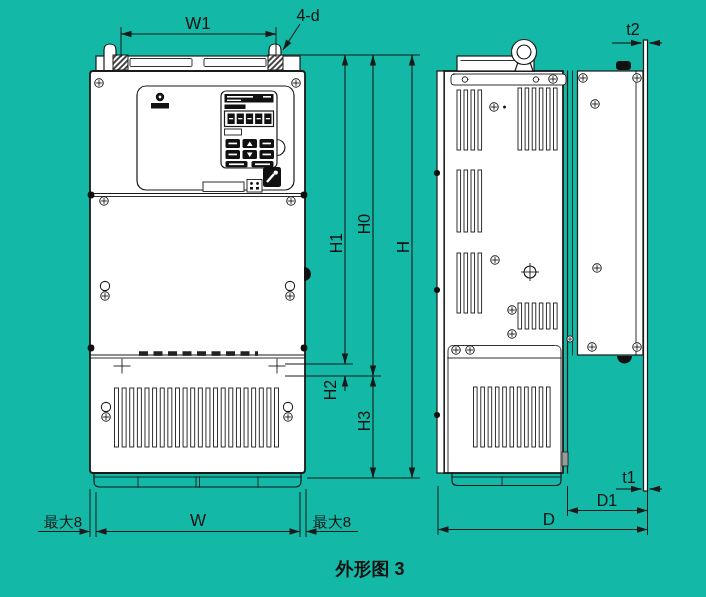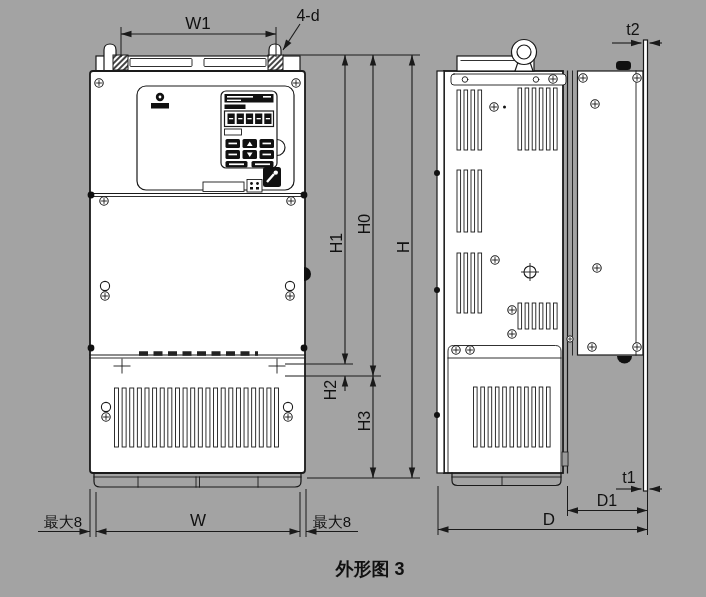--- a/index.html
+++ b/index.html
@@ -1,16 +1,16 @@
 <!DOCTYPE html>
 <html><head>
 <meta charset="utf-8">
 <style>
   html,body{margin:0;padding:0;background:#fff;}
-  .page{position:relative;width:706px;height:597px;background:#a3a3a3;overflow:hidden;}
+  .page{position:relative;width:706px;height:597px;background:#14b8a6;overflow:hidden;}
   svg{display:block;}
   .ln{stroke:#1a1a1a;fill:none;stroke-width:1.2;stroke-linecap:square;}
   .thin{stroke-width:0.9;}
   .thick{stroke-width:1.8;}
   .w{fill:#fff;}
   .dark{fill:#111;stroke:none;}
   .grey{fill:#9a9a9a;stroke:#1a1a1a;stroke-width:0.8;}
   .dim{stroke:#1a1a1a;stroke-width:1.1;fill:none;}
   .ext{stroke:#1a1a1a;stroke-width:1;fill:none;}
   .slat{stroke:#1a1a1a;stroke-width:0.9;fill:#fff;}

